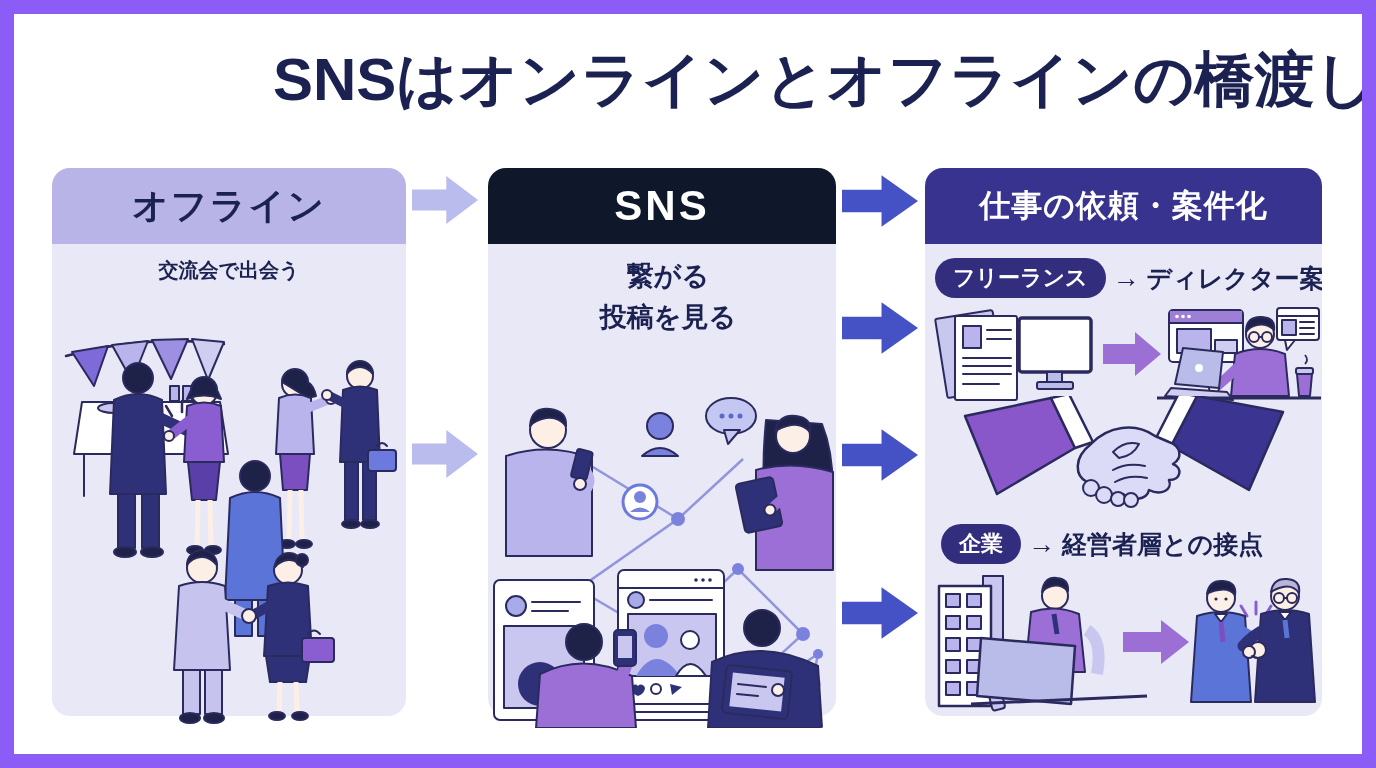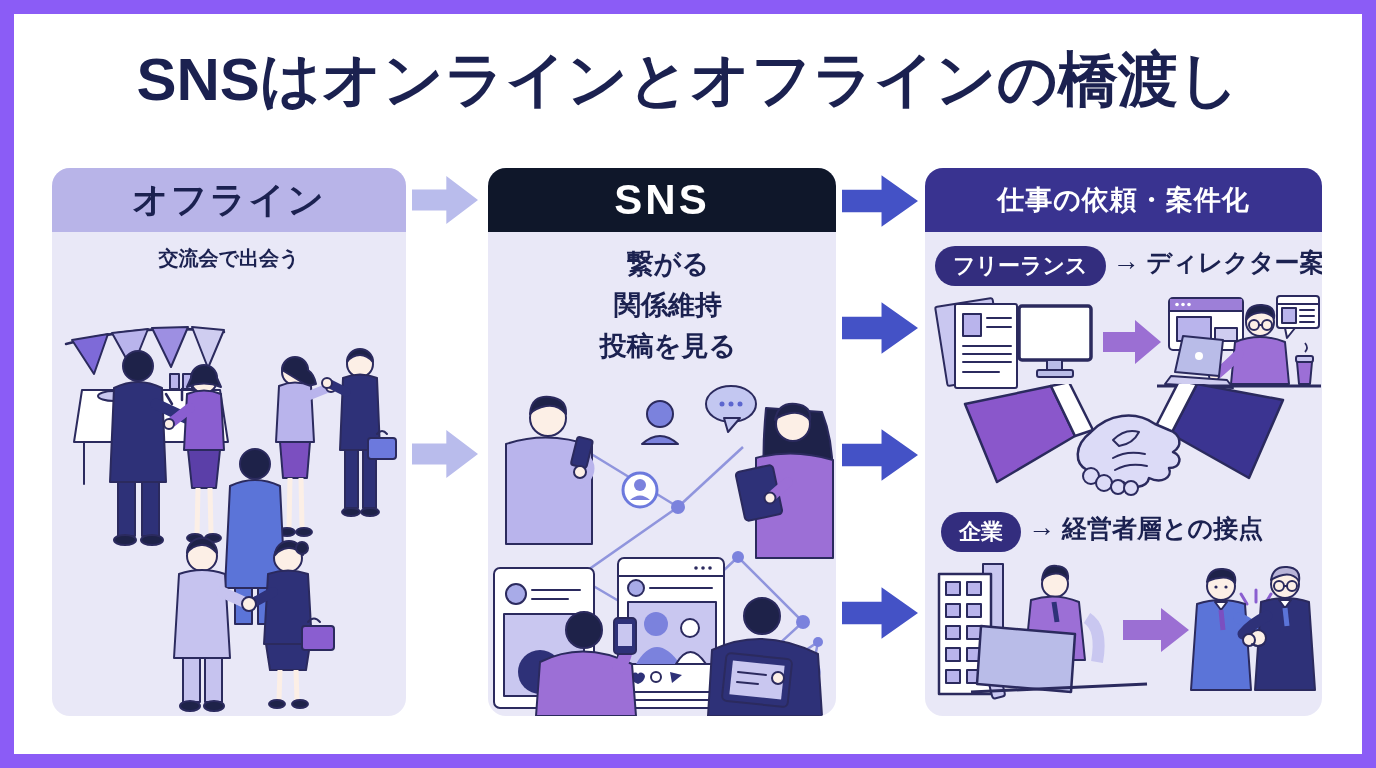--- a/index.html
+++ b/index.html
@@ -6,51 +6,51 @@
   html,body { width:1376px; height:768px; background:#ffffff; }
   .stage {
     position:relative; width:1376px; height:768px; overflow:hidden;
     background:#ffffff;
     font-family:"Liberation Sans","DejaVu Sans",sans-serif;
   }
   .frame {
     position:absolute; inset:0; border:14px solid #8b5cf6; pointer-events:none; z-index:50;
   }
   .title {
-    position:absolute; top:40px; left:0; right:0; text-align:center;
+    position:absolute; top:40px; left:0; right:0; text-align:right;
     font-size:60px; font-weight:900; color:#1b2150; letter-spacing:0; white-space:nowrap;
   }
   .card {
     position:absolute; top:168px; height:548px; border-radius:18px;
     background:#e9e8f7;
   }
   .card-header {
-    height:64px; border-radius:18px 18px 0 0; display:flex; align-items:center; justify-content:center;
+    height:76px; border-radius:18px 18px 0 0; display:flex; align-items:center; justify-content:center;
     font-weight:900;
   }
   .card-body { position:relative; height:484px; border-radius:0 0 18px 18px; overflow:hidden; }
   #card-offline { left:52px;  width:354px; }
   #card-sns     { left:488px; width:348px; }
   #card-work    { left:925px; width:397px; }
   #card-offline .card-header { background:#b8b4e8; color:#1b2150; font-size:36px; letter-spacing:2px; }
   #card-sns     .card-header { background:#0f172a; color:#ffffff; font-size:42px; letter-spacing:3px; }
-  #card-work    .card-header { background:#393390; color:#ffffff; font-size:27px; letter-spacing:1px;text-align:right; }
+  #card-work    .card-header { background:#393390; color:#ffffff; font-size:31px; letter-spacing:1px;text-align:right; }
   .offline-subtitle {
     margin-top:13px; text-align:center; font-size:20px; font-weight:800; color:#1b2150;
   }
   .sns-lines { margin-top:12px; text-align:center; font-size:27px; font-weight:800; color:#1b2150; line-height:41px;padding-left:12px; }
   .scene { position:absolute; display:block; }
   #offline-scene { left:0; top:60px; width:354px; height:424px; }
   #sns-scene     { left:0; top:140px; width:348px; height:344px; }
   
   .barrow { position:absolute; clip-path:polygon(0% 30%, 52% 30%, 52% 4%, 100% 50%, 52% 96%, 52% 70%, 0% 70%); }
   .barrow.light { background:#b9bcec; left:412px; width:66px; height:52px; }
   .barrow.blue  { background:#4452c6; left:842px; width:76px; height:56px; }
   
-  .work-row { position:absolute; left:10px; right:9px; display:flex; align-items:flex-start; gap:7px; }
+  .work-row { position:absolute; left:10px; right:9px; display:flex; align-items:center; gap:7px; }
   #work-row-freelance { top:14px; }
   #work-row-company   { top:280px; left:16px; }
   .badge {
     background:#332d7e; color:#ffffff; font-size:22px; font-weight:800;
     padding:5px 18px; border-radius:24px; white-space:nowrap;
   }
   .work-arrow-glyph { font-size:27px; font-weight:900; color:#1b2150; }
   .work-text { font-size:25px; font-weight:800; color:#1b2150; white-space:nowrap; }
   #freelance-scene { left:0; top:62px;  width:397px; height:100px; }
   #handshake-scene { left:38px; top:152px; width:322px; height:120px; }
@@ -185,21 +185,20 @@
   <div class="barrow light" style="top:174px"></div>
   <div class="barrow light" style="top:428px"></div>
 
   <div class="card" id="card-sns">
     <div class="card-header">
       <span>SNS</span>
     </div>
     <div class="card-body">
       <div class="sns-lines">
         <div>繋がる</div>
-        <div>関係維持</div>
         <div>投稿を見る</div>
       </div>
       <svg id="sns-scene" class="scene" viewBox="0 0 348 344">
 
         <g stroke="#9095dd" stroke-width="2.5" fill="none">
           <path d="M100 80 L190 135 L90 205 L175 255 L250 185 L315 250 L255 305"></path>
           <path d="M190 135 L255 75"></path>
           <path d="M175 255 L130 320"></path>
           <path d="M285 300 L330 270 L318 330"></path>
         </g>

